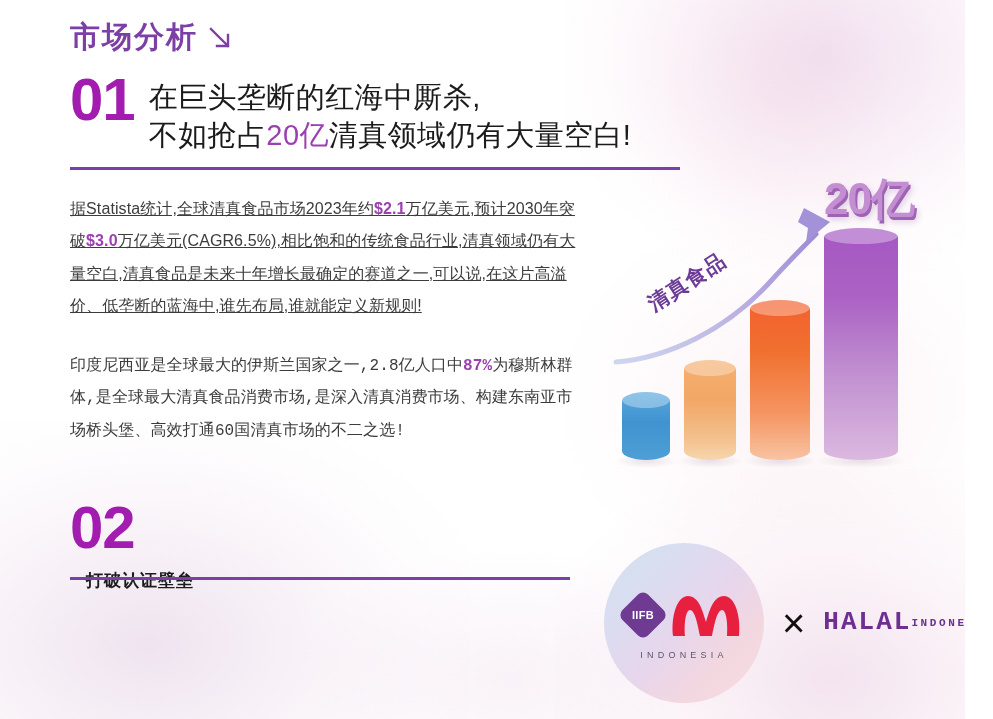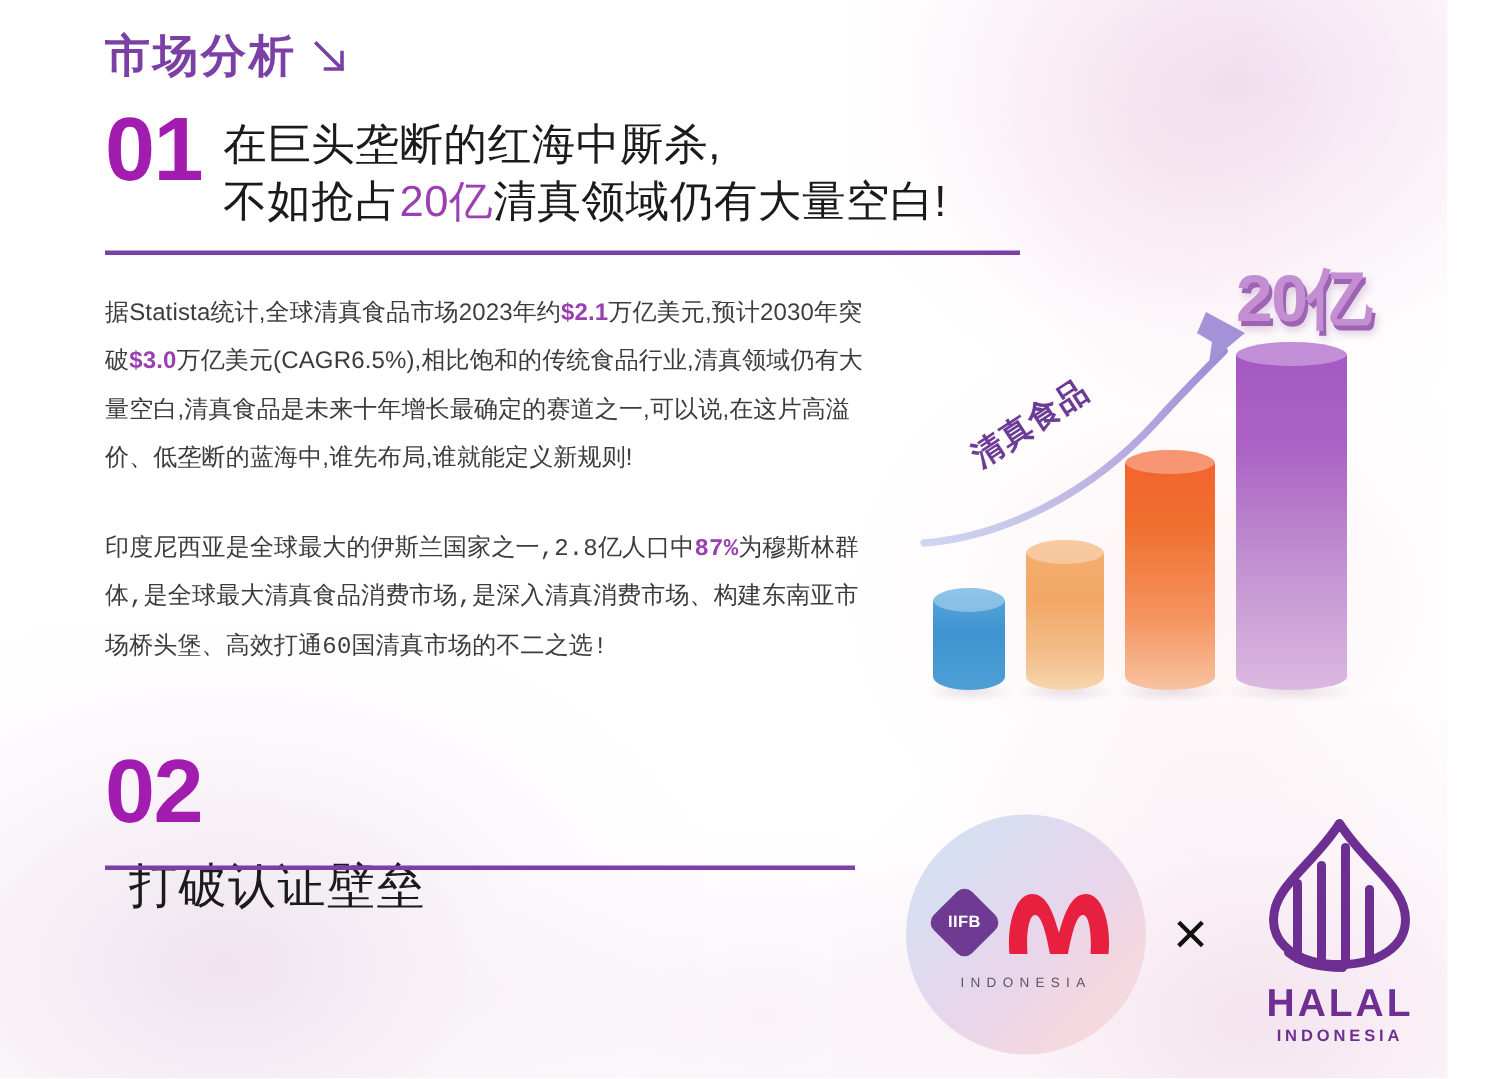--- a/index.html
+++ b/index.html
@@ -108,31 +108,31 @@
 
   .body-para {
     position: absolute;
     left: 70px;
     width: 508px;
     font-size: 16px;
     color: #3c3c3c;
     line-height: 2.03;
     letter-spacing: 0.1px;
   }
-  .para-1 { top: 193px; }
+  .para-1 { top: 193px; text-decoration: underline; }
   .para-2 { top: 350px; font-family: Liberation Mono, monospace; }
   .para-3 { top: 597px; width: 505px; }
 
   
   .sec02 { left: 70px; top: 500px; flex-direction: column; }
   .sec02 .sec-title {
     margin-left: 16px;
     margin-top: 14px;
-    font-size: 32px;
-    font-weight: normal;
+    font-size: 17px;
+    font-weight: bold;
     color: #1b1b1b;
     letter-spacing: 1px;
   }
 
   
   .chart {
     position: absolute;
     left: 608px; top: 172px;
     width: 385px; height: 300px;
   }
@@ -247,23 +247,24 @@
     font-size: 40px;
     color: #101010;
     font-weight: 300;
     line-height: 1;
     margin: 0 6px;
   }
   .halal-block {
     position: relative;
     width: 140px; height: 160px;
     display: flex;
-    flex-direction: column;
+    flex-direction: row;
     align-items: center;
     justify-content: flex-start;
+    font-family: Liberation Mono, monospace;
   }
   .halal-word {
     font-size: 26px;
     font-weight: bold;
     color: #6e2f92;
     letter-spacing: 2px;
     margin-top: -2px;
   }
   .halal-sub {
     font-size: 11px;

